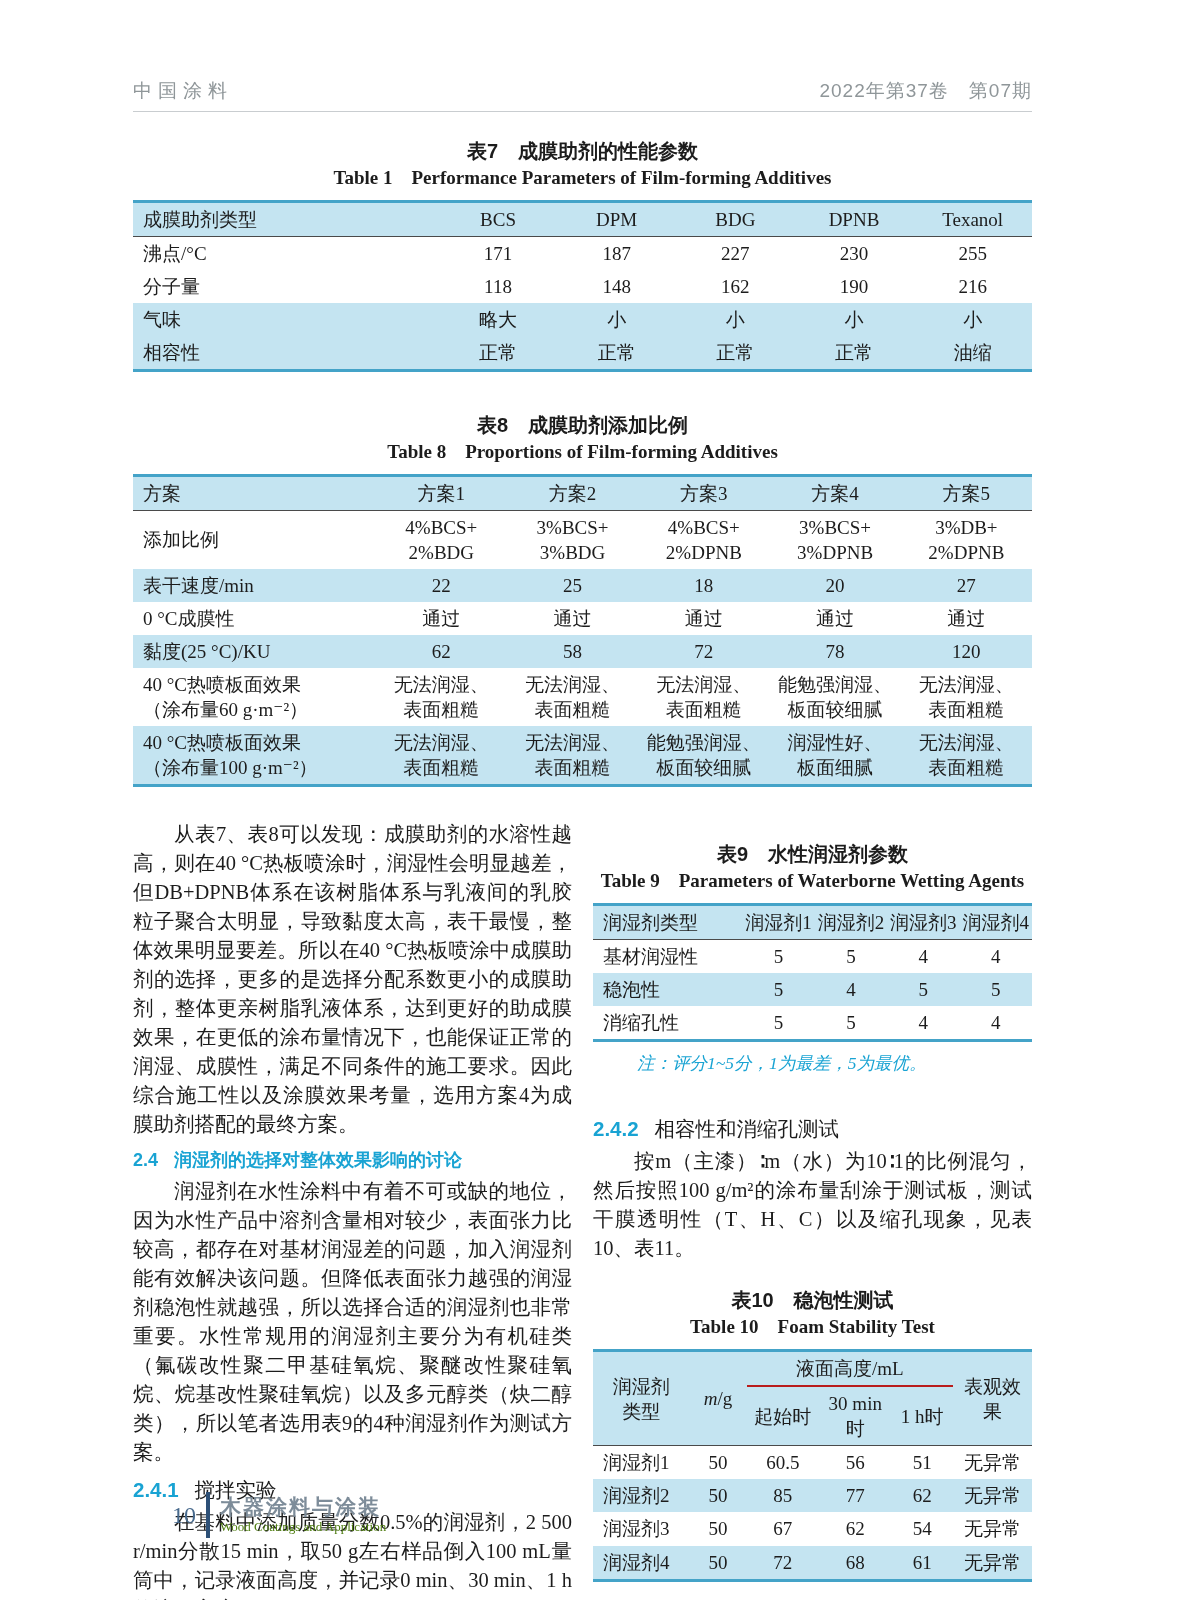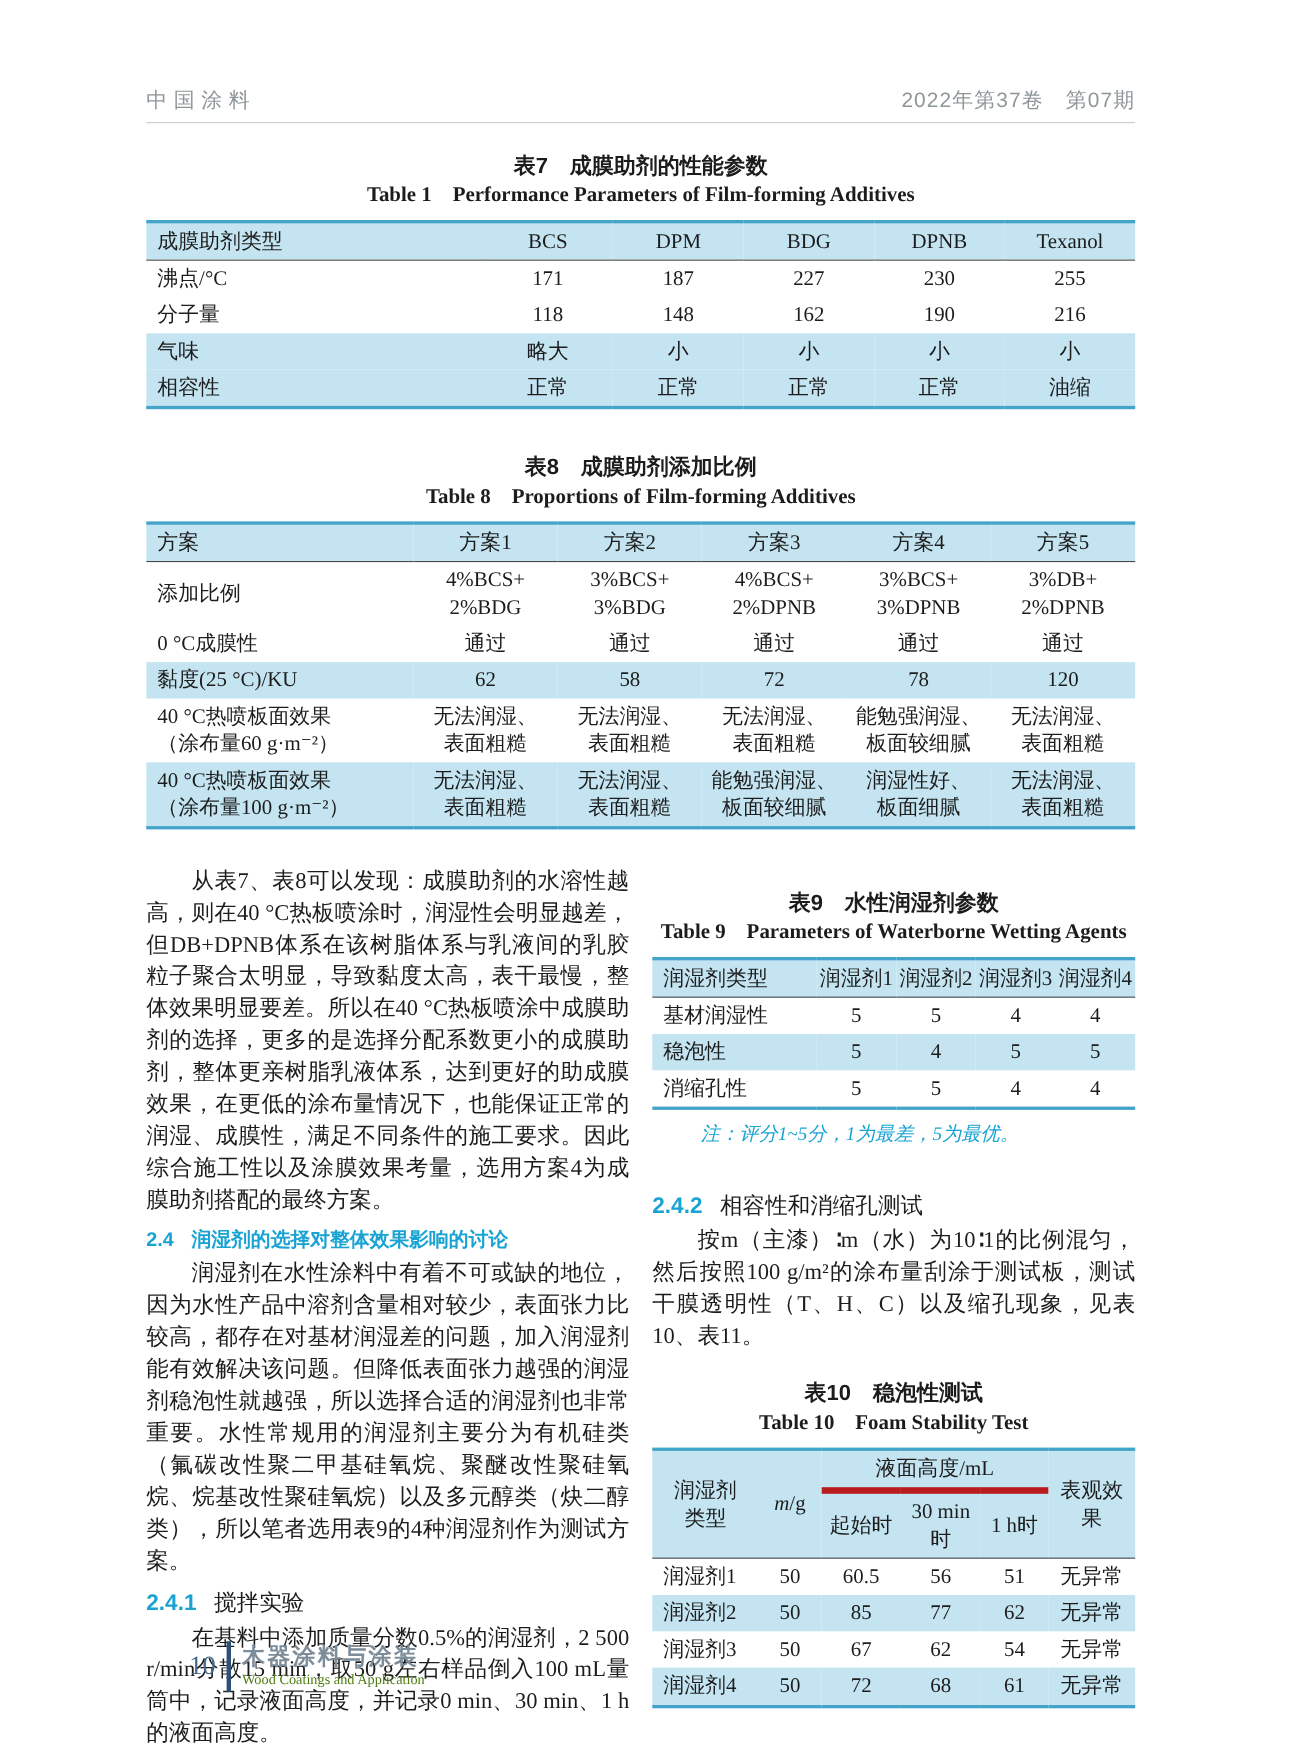--- a/index.html
+++ b/index.html
@@ -58,21 +58,21 @@
     font-weight:400;
     text-align:center;
     vertical-align:middle;
     padding:4px 2px;
     line-height:1.32;
     white-space:pre-line;
   }
   table.tbl thead th{background:var(--stripe);}
   table.tbl td.first,table.tbl th.first{text-align:left;padding-left:10px;}
   table.tbl tbody tr.alt{background:var(--stripe);}
-  #table10 th.group{border-bottom:6px solid #b91c1c;}
+  #table10 th.group{border-bottom:2px solid #b91c1c;}
   .msym{font-style:italic;}
 
   .t7-block{margin-top:26px;}
   .t8-block{margin-top:40px;}
 
   
   .columns{display:flex;gap:21px;margin-top:33px;}
   .col{width:439px;}
   p.body{
     font-size:20.5px;line-height:29px;
@@ -220,20 +220,28 @@
               <td>4%BCS+
 2%BDG</td>
               <td>3%BCS+
 3%BDG</td>
               <td>4%BCS+
 2%DPNB</td>
               <td>3%BCS+
 3%DPNB</td>
               <td>3%DB+
 2%DPNB</td>
+            </tr>
+            <tr class="alt">
+              <td class="first">表干速度/min</td>
+              <td>22</td>
+              <td>25</td>
+              <td>18</td>
+              <td>20</td>
+              <td>27</td>
             </tr>
             <tr>
               <td class="first">0 °C成膜性</td>
               <td>通过</td>
               <td>通过</td>
               <td>通过</td>
               <td>通过</td>
               <td>通过</td>
             </tr>
             <tr class="alt">

